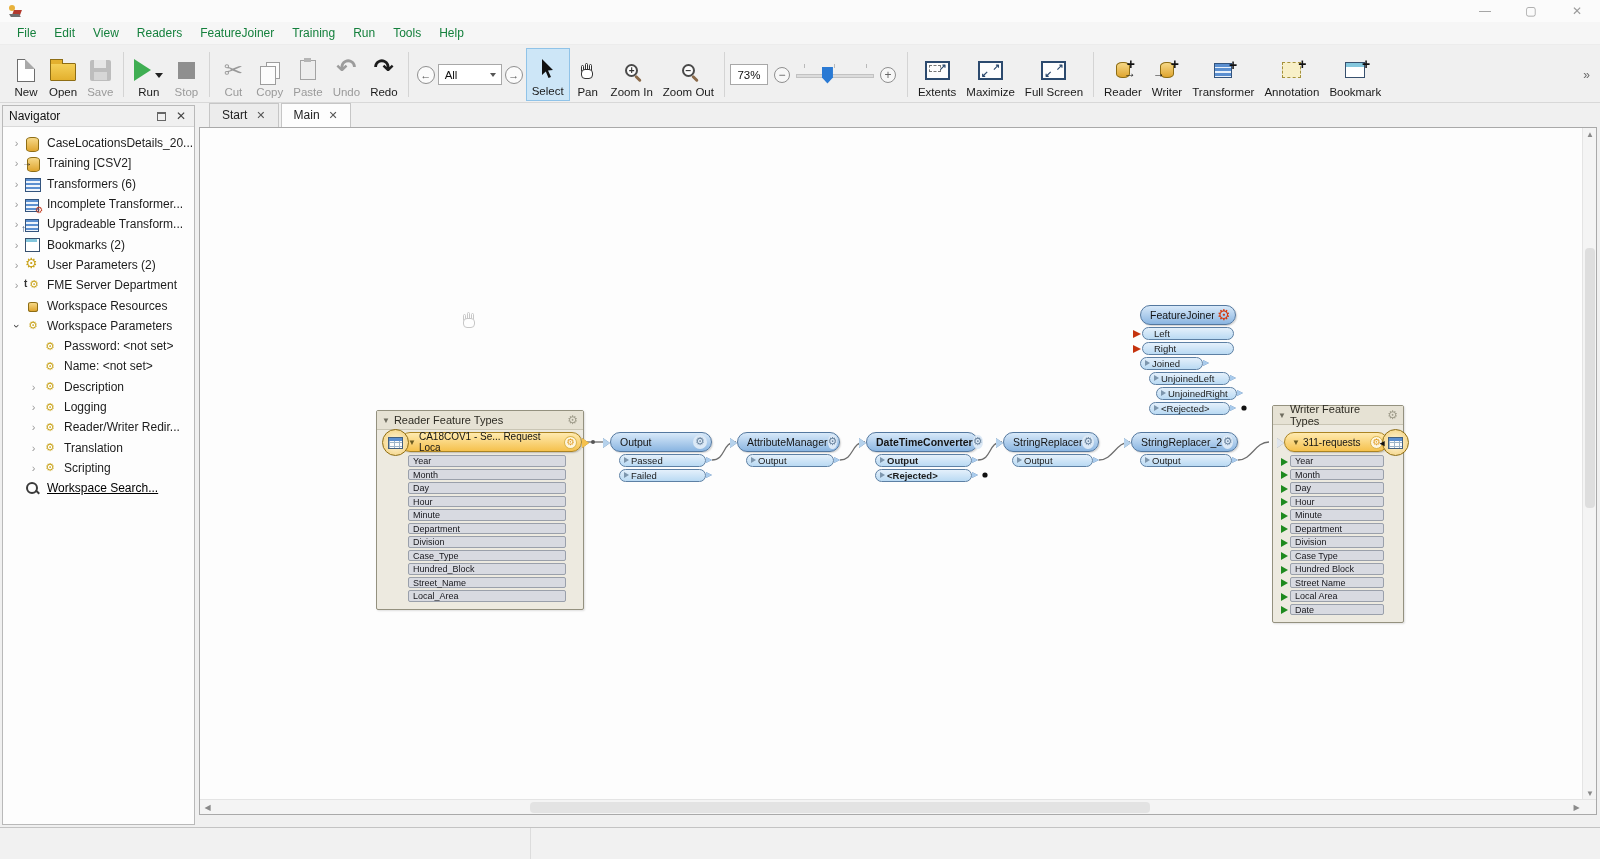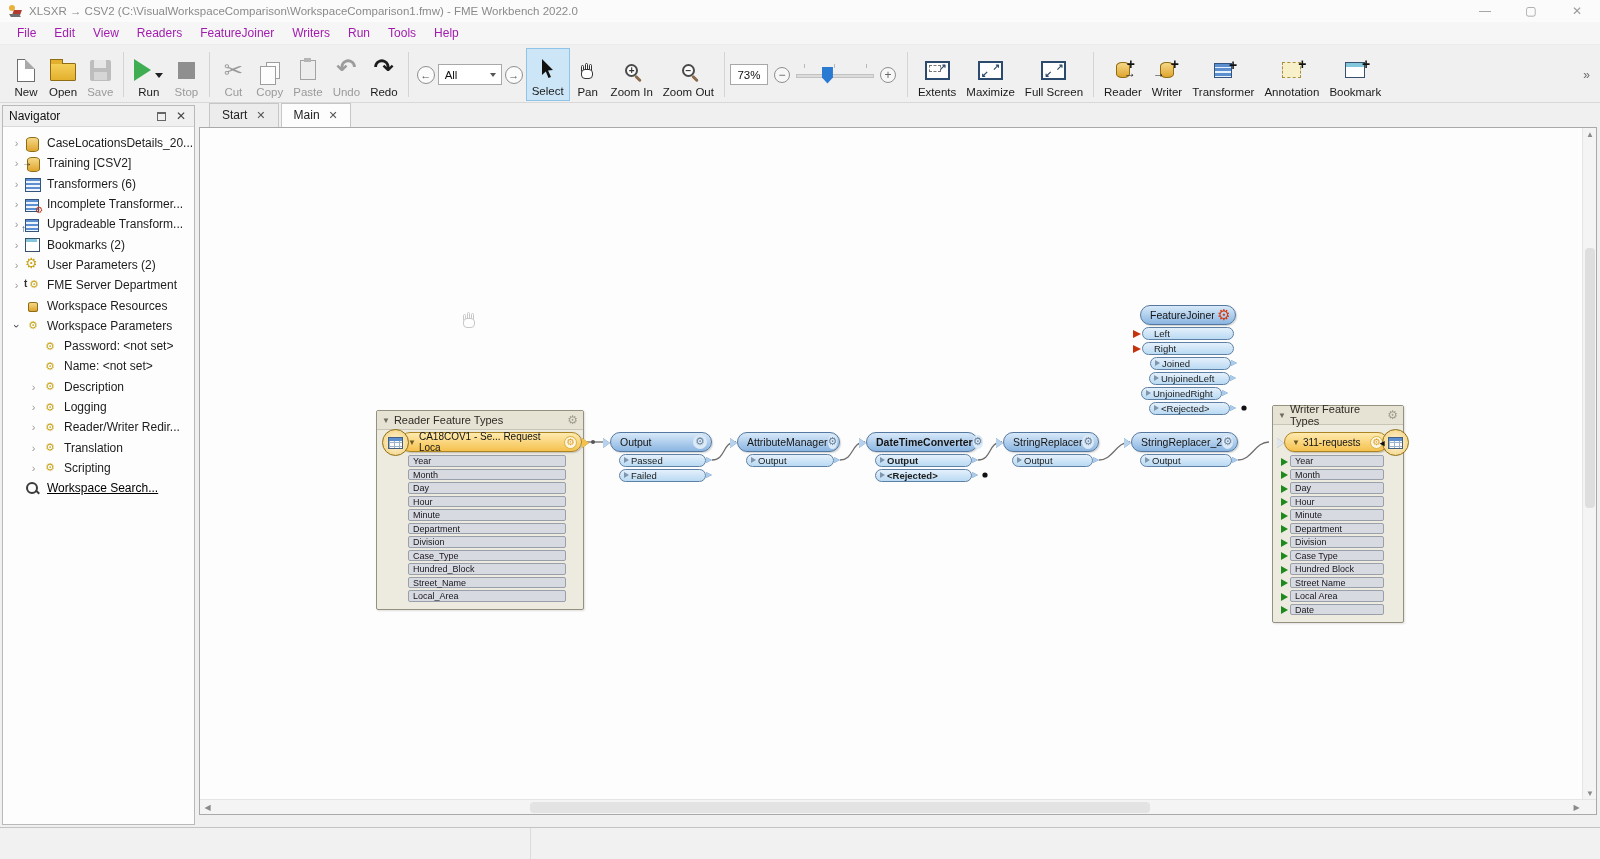--- a/index.html
+++ b/index.html
@@ -10,21 +10,21 @@
   #title-text { font-size:11.5px; color:#8a8a8a; margin-left:6px; }
   #win-controls { margin-left:auto; display:flex; height:100%; }
   .winbtn { width:46px; height:100%; display:flex; align-items:center; justify-content:center; color:#9b9b9b; font-size:12px; }
   #app-icon { width:15px; height:15px; margin-left:8px; position:relative; }
   #app-icon .b1{position:absolute;left:1px;top:1px;width:6px;height:6px;background:#e8b23c;border-radius:50%;}
   #app-icon .b2{position:absolute;left:5px;top:6px;width:8px;height:5px;background:#b23a2e;transform:skewX(-20deg);}
   #app-icon .b3{position:absolute;left:2px;top:10px;width:10px;height:3px;background:#6e6e6e;transform:skewX(30deg);}
 
   
   #menubar { position:absolute; left:0; top:22px; width:1600px; height:23px; background:#f6f6f6; display:flex; align-items:center; padding-left:8px; border-bottom:1px solid #ececec; }
-  .menu-item { font-size:12px; color:#a21caf; padding:3px 9px; }
+  .menu-item { font-size:12px; color:#15803d; padding:3px 9px; }
 
   
   #toolbar { position:absolute; left:0; top:46px; width:1600px; height:57px; background:#f0f0f0; border-bottom:1px solid #d8d8d8; display:flex; align-items:stretch; padding:2px 4px 1px 8px; }
   .tbtn { display:flex; flex-direction:column; align-items:center; justify-content:flex-end; padding:2px 5px 3px; min-width:36px; }
   .tbtn .tlabel { font-size:11.5px; color:#1a1a1a; margin-top:3px; white-space:nowrap; }
   .tbtn.disabled .tlabel { color:#9a9a9a; }
   .tbtn.active { background:#cde6f7; border:1px solid #90c3e8; }
   .tsep { width:1px; background:#d4d4d4; margin:4px 5px; }
   .iconbox { height:26px; display:flex; align-items:center; justify-content:center; position:relative; }
 
@@ -163,35 +163,34 @@
 </style>
 </head>
 <body>
 
 <div id="titlebar">
   <span id="app-icon">
       <span class="b1"></span>
       <span class="b2"></span>
       <span class="b3"></span>
     </span>
-  <span id="title-text">XLSXR → CSV2 (C:\VisualWorkspaceComparison\WorkspaceComparison1.fmw) - FME Workbench 2022.0</span>
   <div id="win-controls">
     <span class="winbtn">—</span>
     <span class="winbtn">▢</span>
     <span class="winbtn">✕</span>
   </div>
 </div>
 
 <div id="menubar">
     <span class="menu-item">File</span>
     <span class="menu-item">Edit</span>
     <span class="menu-item">View</span>
     <span class="menu-item">Readers</span>
     <span class="menu-item">FeatureJoiner</span>
-    <span class="menu-item">Writers</span>
+    <span class="menu-item">Training</span>
     <span class="menu-item">Run</span>
     <span class="menu-item">Tools</span>
     <span class="menu-item">Help</span>
   </div>
 
 <div id="toolbar">
   <div class="tbtn">
     <span class="iconbox">
         <span class="icon-new"></span>
       </span>
@@ -591,29 +590,29 @@
           <span class="gear alert">⚙</span>
         </div>
         <div class="port" style="margin-left: 2px; width: 92px;">
           <span class="red-in"></span>
           <span>Left</span>
         </div>
         <div class="port" style="margin-left: 2px; width: 92px;">
           <span class="red-in"></span>
           <span>Right</span>
         </div>
-        <div class="port out" style="margin-left: 10px; width: 81px;">
+        <div class="port out" style="margin-left: 0; width: 63px;">
           <span class="pmark"></span>
           <span>Joined</span>
         </div>
         <div class="port out" style="margin-left: 9px; width: 81px;">
           <span class="pmark"></span>
           <span>UnjoinedLeft</span>
         </div>
-        <div class="port out" style="margin-left: 1px; width: 81px;">
+        <div class="port out" style="margin-left: 16px; width: 81px;">
           <span class="pmark"></span>
           <span>UnjoinedRight</span>
         </div>
         <div class="port out" style="margin-left: 9px; width: 81px;">
           <span class="pmark"></span>
           <span>&lt;Rejected&gt;</span>
         </div>
       </div>
       <div class="node" style="left: 184px; top: 304px;">
         <div class="ft-pill" style="left: 16px; top: 0px; width: 182px;">

